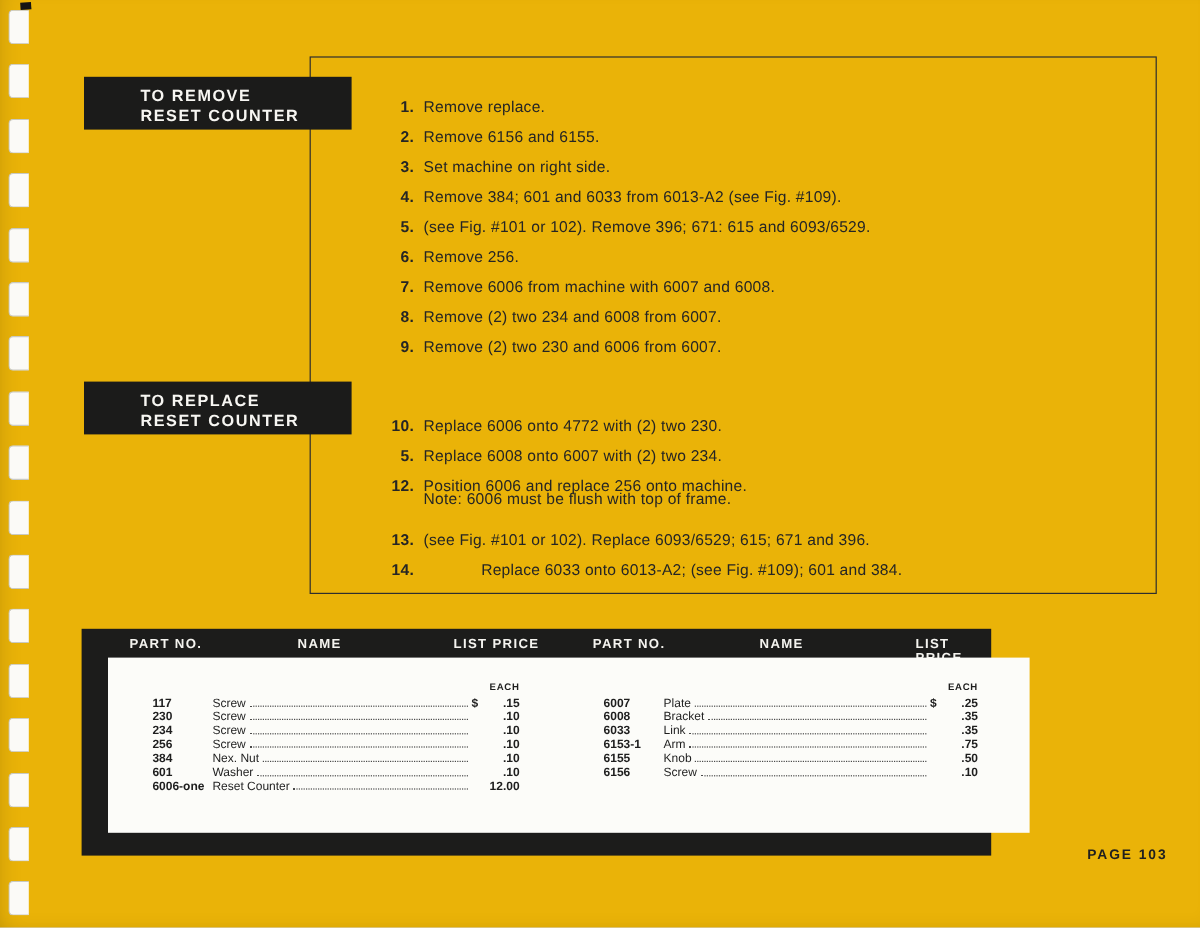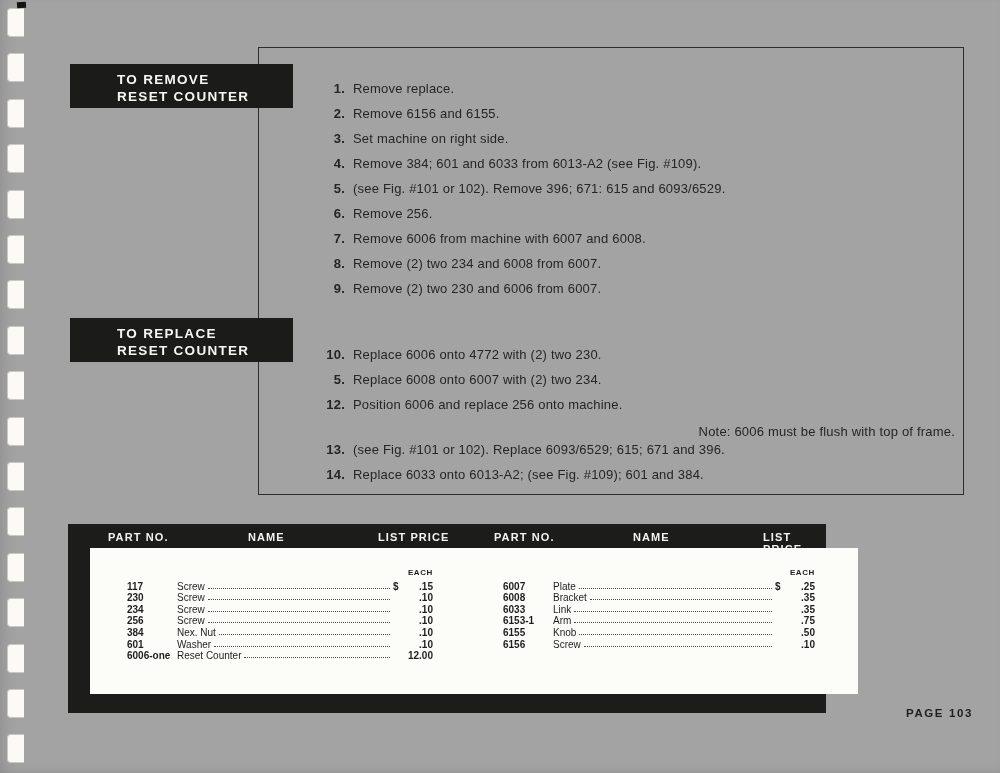--- a/index.html
+++ b/index.html
@@ -1,18 +1,18 @@
 <!DOCTYPE html>
 <html><head>
 <meta charset="utf-8">
 <style>
   html,body{margin:0;padding:0;background:#d9d8d4;}
   .page{
     position:relative;width:1000px;height:773px;overflow:hidden;
-    background:#a3a3a3;
+    background:#eab308;
     font-family:"Liberation Sans",sans-serif;color:#222;
     box-shadow:inset 14px 0 20px -16px rgba(0,0,0,.18), inset 0 -10px 16px -12px rgba(0,0,0,.10);
   }
   
   .hole{
     position:absolute;left:7px;width:16px;height:27px;
     border:1.5px solid #c9c9c2;border-right:none;
     border-radius:4px 0 0 4px;background:#fbfaf7;
   }
   .speck{position:absolute;left:17px;top:2px;width:9px;height:6px;background:#141414;transform:rotate(-4deg);}
@@ -167,31 +167,31 @@
       <div class="step" style="top: 372px;">
         <span class="num">5.</span>
         <span class="txt">Replace 6008 onto 6007 with (2) two 234.</span>
       </div>
 
       <div class="step" style="top: 397px;">
         <span class="num">12.</span>
         <span class="txt">Position 6006 and replace 256 onto machine.</span>
       </div>
 
-      <div class="step" style="top: 424px; justify-content: flex-end;">
+      <div class="step" style="top: 408px;">
         <span class="num"></span>
         <span class="txt">Note: 6006 must be flush with top of frame.</span>
       </div>
 
       <div class="step" style="top: 442px;">
         <span class="num">13.</span>
         <span class="txt">(see Fig. #101 or 102). Replace 6093/6529; 615; 671 and 396.</span>
       </div>
 
-      <div class="step" style="top: 467px;">
+      <div class="step" style="top: 467px; gap: 48px;">
         <span class="num">14.</span>
         <span class="txt">Replace 6033 onto 6013-A2; (see Fig. #109); 601 and 384.</span>
       </div>
     </div>
 
   <div class="table-frame">
     <span class="col-head ch1">PART NO.</span>
     <span class="col-head ch2">NAME</span>
     <span class="col-head ch3">LIST PRICE</span>
     <span class="col-head ch4">PART NO.</span>

